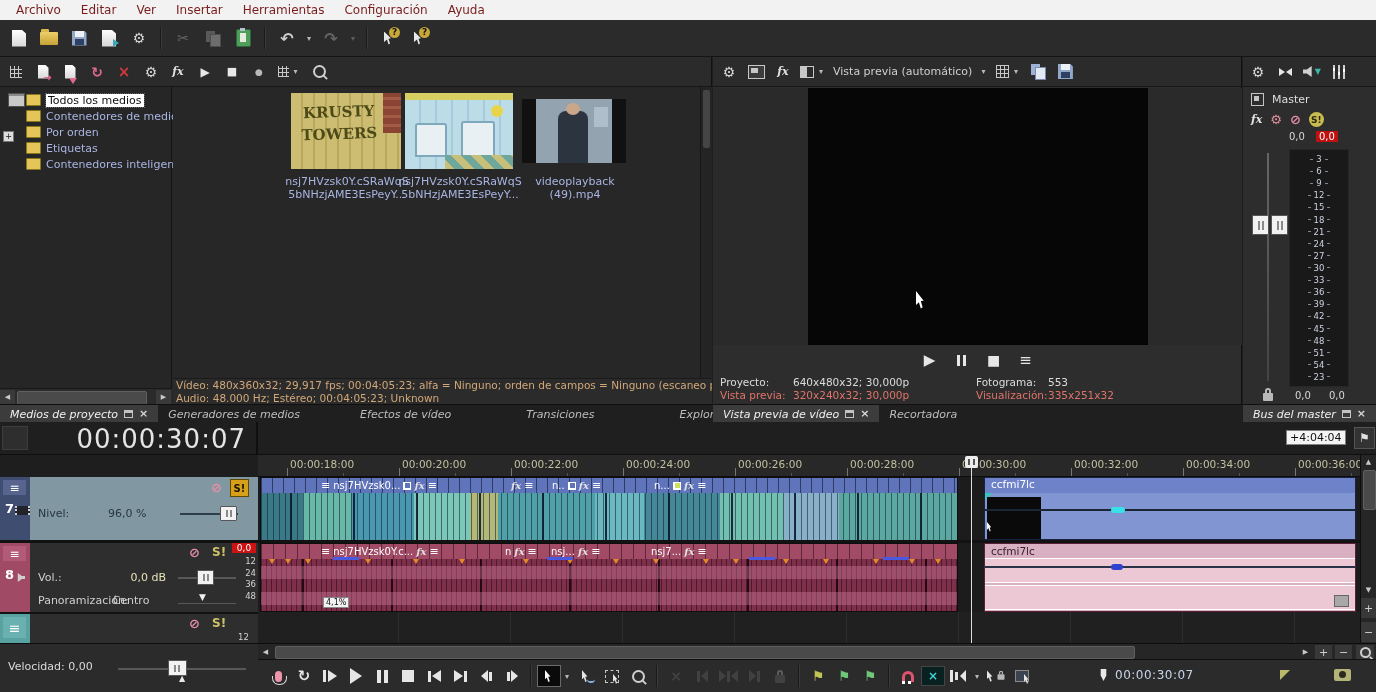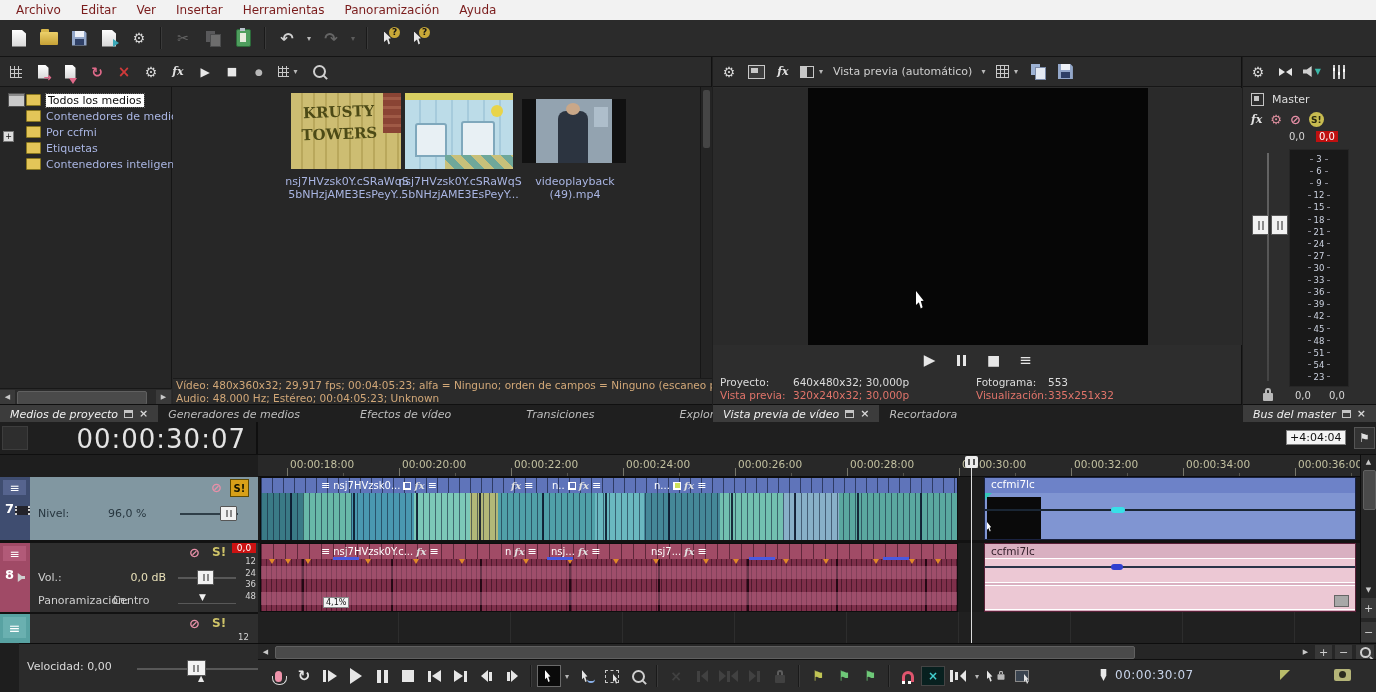--- a/index.html
+++ b/index.html
@@ -106,21 +106,21 @@
 
 <div class="app">
 
   <div class="menubar">
 
   <span class="menu-item">Archivo</span>
       <span class="menu-item">Editar</span>
       <span class="menu-item">Ver</span>
       <span class="menu-item">Insertar</span>
       <span class="menu-item">Herramientas</span>
-      <span class="menu-item">Panoramización</span>
+      <span class="menu-item">Configuración</span>
       <span class="menu-item">Ayuda</span>
     </div>
 
   <div class="main-toolbar">
     <span class="tbtn">
         <i class="i-doc"></i>
       </span>
     <span class="tbtn">
         <i class="i-folder"></i>
       </span>
@@ -193,21 +193,21 @@
             <span class="t-lbl">Todos los medios</span>
           </div>
 
           <div class="tree-item" data-sel="false">
             <i class="t-folder"></i>
             <span class="t-lbl">Contenedores de medios</span>
           </div>
 
           <div class="tree-item" data-sel="false">
             <i class="t-folder"></i>
-            <span class="t-lbl">Por ccfmi</span>
+            <span class="t-lbl">Por orden</span>
           </div>
 
           <div class="tree-item" data-sel="false">
             <i class="t-folder"></i>
             <span class="t-lbl">Etiquetas</span>
           </div>
 
           <div class="tree-item" data-sel="false">
             <i class="t-folder"></i>
             <span class="t-lbl">Contenedores inteligente</span>
@@ -635,21 +635,21 @@
 
   <div class="abs" style="left:0;top:614px;width:258px;height:29px;background:#2e2e2e;overflow:hidden;">
     <div class="abs" style="left:0;top:0;width:30px;height:29px;background:#58a2a2;">
       <span class="abs flex" style="left:3px;top:3px;width:23px;height:21px;background:#6ab0b0;justify-content:center;color:#fff;font-size:14px;">≡</span>
     </div>
     <span class="abs" style="left:189px;top:2px;color:#e890a8;font-size:13px;font-weight:bold;">⊘</span>
     <span class="abs" style="left:212px;top:2px;color:#cfc468;font-size:12px;font-weight:bold;">S!</span>
     <span class="abs" style="left:238px;top:18px;font-size:8.5px;color:#d4d4d4;">12</span>
   </div>
 
-  <div class="abs" style="left:0;top:643px;width:258px;height:49px;background:#2b2b2b;border-top:1px solid #0d0d0d;box-sizing:border-box;margin-left:19px;">
+  <div class="abs" style="left:0;top:643px;width:258px;height:49px;background:#2b2b2b;border-top:1px solid #0d0d0d;box-sizing:border-box;">
     <span class="abs" style="left:8px;top:16px;color:#dadada;">Velocidad: 0,00</span>
     <i class="abs" style="left:118px;top:24px;width:128px;height:2px;background:#585858;"></i>
     <i class="abs knob" style="left:168px;top:16px;width:17px;height:14px;"></i>
     <span class="abs" style="left:179px;top:30px;color:#e8e8e8;font-size:8px;">▲</span>
   </div>
 
   <div class="abs" style="left:258px;top:477px;width:1102px;height:63px;background:#1c1c1c;border-bottom:3px solid #121212;box-sizing:content-box;overflow:hidden;">
 
     <div class="abs" style="left:2px;top:0;width:698px;height:63px;border:1px solid #0e0e0e;box-sizing:border-box;">
       <div class="abs" style="left:0;top:0;width:100%;height:15px;background:#5f74ba;

